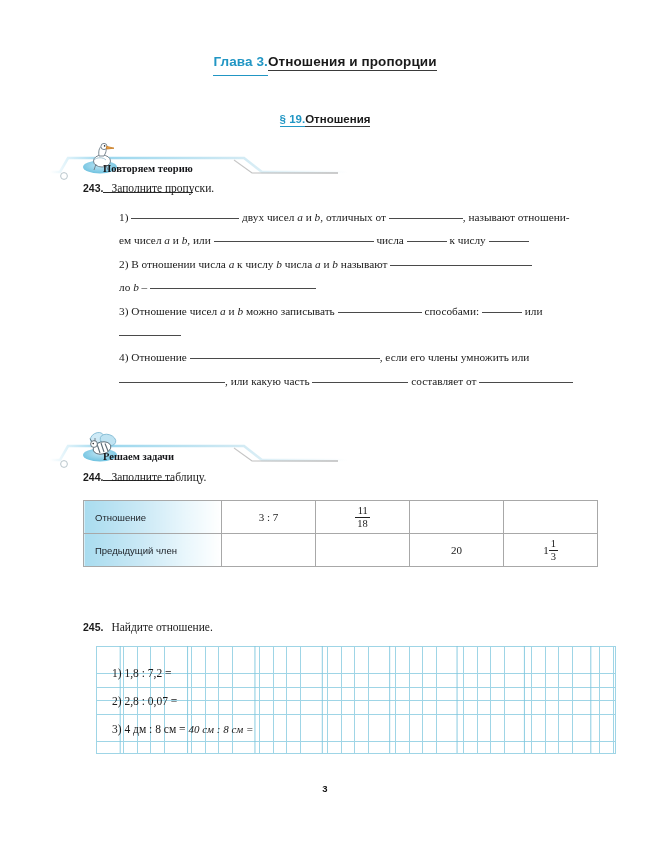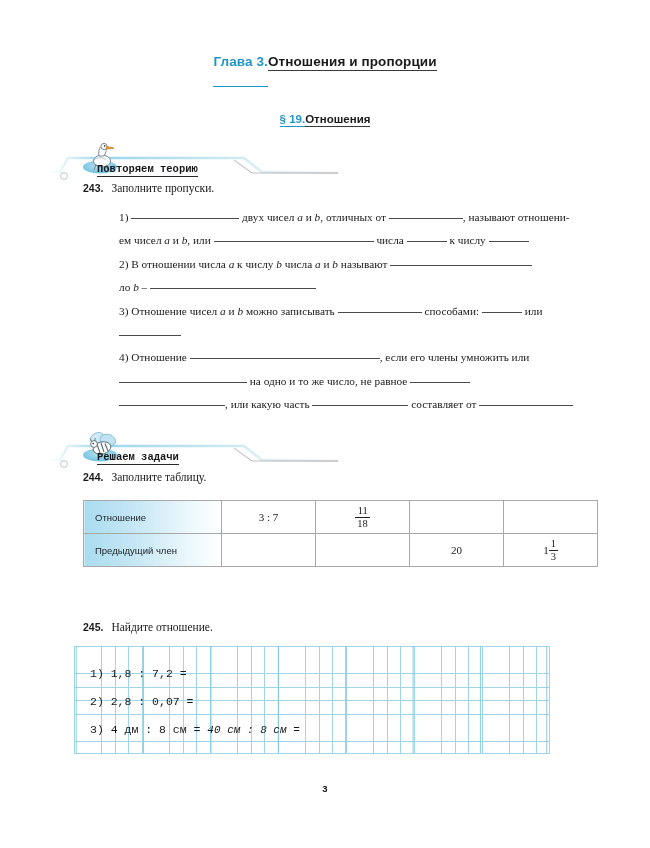--- a/index.html
+++ b/index.html
@@ -29,21 +29,21 @@
     letter-spacing: 0.1px;
     white-space: nowrap;
   }
   .chapter-head .u {
     border-bottom: 1.4px solid #3a3a3a;
     padding-bottom: 1px;
   }
   .chapter-num {
     color: #2196c4;
     border-bottom: 1.4px solid #2196c4;
-    padding-bottom: 17px;
+    padding-bottom: 6px;
   }
 
   .section-head {
     position: absolute;
     top: 113px;
     left: 0;
     width: 650px;
     text-align: center;
     font-family: "Liberation Sans", sans-serif;
     font-weight: bold;
@@ -63,28 +63,28 @@
   
   .banner {
     position: absolute;
     left: 48px;
     width: 310px;
     height: 38px;
   }
   .banner svg { position: absolute; left: 0; top: 0; }
   .banner-label {
     position: absolute;
-    left: 49px;
+    left: 55px;
     top: 17px;
-    font-family: Liberation Mono, monospace;
+    font-family: Liberation Serif, serif;
     font-weight: bold;
     font-size: 10.5px;
     color: #16171a;
     border-bottom: 1.5px solid #2a2a2a;
-    padding-bottom: 1px;
+    padding-bottom: 18px;
     white-space: nowrap;
   }
 
   
   .ex {
     position: absolute;
     font-size: 11.5px;
   }
   .ex-num {
     font-family: "Liberation Sans", sans-serif;
@@ -144,34 +144,33 @@
     font-size: 10.5px;
   }
   .frac .n { display: block; padding: 0 2px; }
   .frac .d { display: block; border-top: 1px solid #222; padding: 0 2px; }
   .mixed { display: inline-block; vertical-align: middle; }
   .mixed .whole { font-size: 11px; vertical-align: middle; }
 
   
   .grid-wrap {
     position: absolute;
-    left: 74px;
+    left: 96px;
     top: 646px;
-    width: 476px;
+    width: 520px;
     height: 108px;
     background:
       repeating-linear-gradient(to right,
         #9fd5e6 0px, #9fd5e6 0.8px, rgba(255,255,255,0) 0.8px, rgba(255,255,255,0) 13.6px),
       repeating-linear-gradient(to bottom,
         #9fd5e6 0px, #9fd5e6 0.8px, rgba(255,255,255,0) 0.8px, rgba(255,255,255,0) 13.6px),
       #ffffff;
     border-right: 0.8px solid #9fd5e6;
     border-bottom: 0.8px solid #9fd5e6;
     box-sizing: border-box;
-    font-family: Liberation Mono, monospace;
   }
   .grid-lines {
     position: absolute;
     left: 0; top: 0;
     width: 100%; height: 100%;
     pointer-events: none;
   }
   .grid-item {
     position: absolute;
     left: 16px;
@@ -266,23 +265,20 @@
     <span>3)</span>
     <span>Отношение чисел </span><var>a</var><span> и </span><var>b</var><span> можно записывать </span><span class="blank" style="width:84px"></span><span> способами: </span><span class="blank" style="width:40px"></span><span> или</span>
   </div>
   <div class="line">
     <span class="blank" style="width:62px"></span>
   </div>
 
   <div class="line">
     <span>4)</span>
     <span>Отношение </span><span class="blank" style="width:190px"></span><span>,  если  его  члены  умножить  или</span>
-  </div>
-  <div class="line">
-    <span class="blank" style="width:128px"></span><span> на одно и то же число, не равное </span><span class="blank" style="width:60px"></span>
   </div>
 
   <div class="line">
     <span class="blank" style="width:106px"></span><span>, или какую часть </span><span class="blank" style="width:96px"></span><span> составляет от </span><span class="blank" style="width:94px"></span>
   </div>
 </div>
 
 <div class="banner" style="top:434px;">
   <svg width="310" height="38" viewBox="0 0 310 38">
     <path d="M2 26 L12 26 L20 12 L196 12 L214 26 L300 26" fill="none" stroke="url(#sw1)" stroke-width="2.6"></path>

